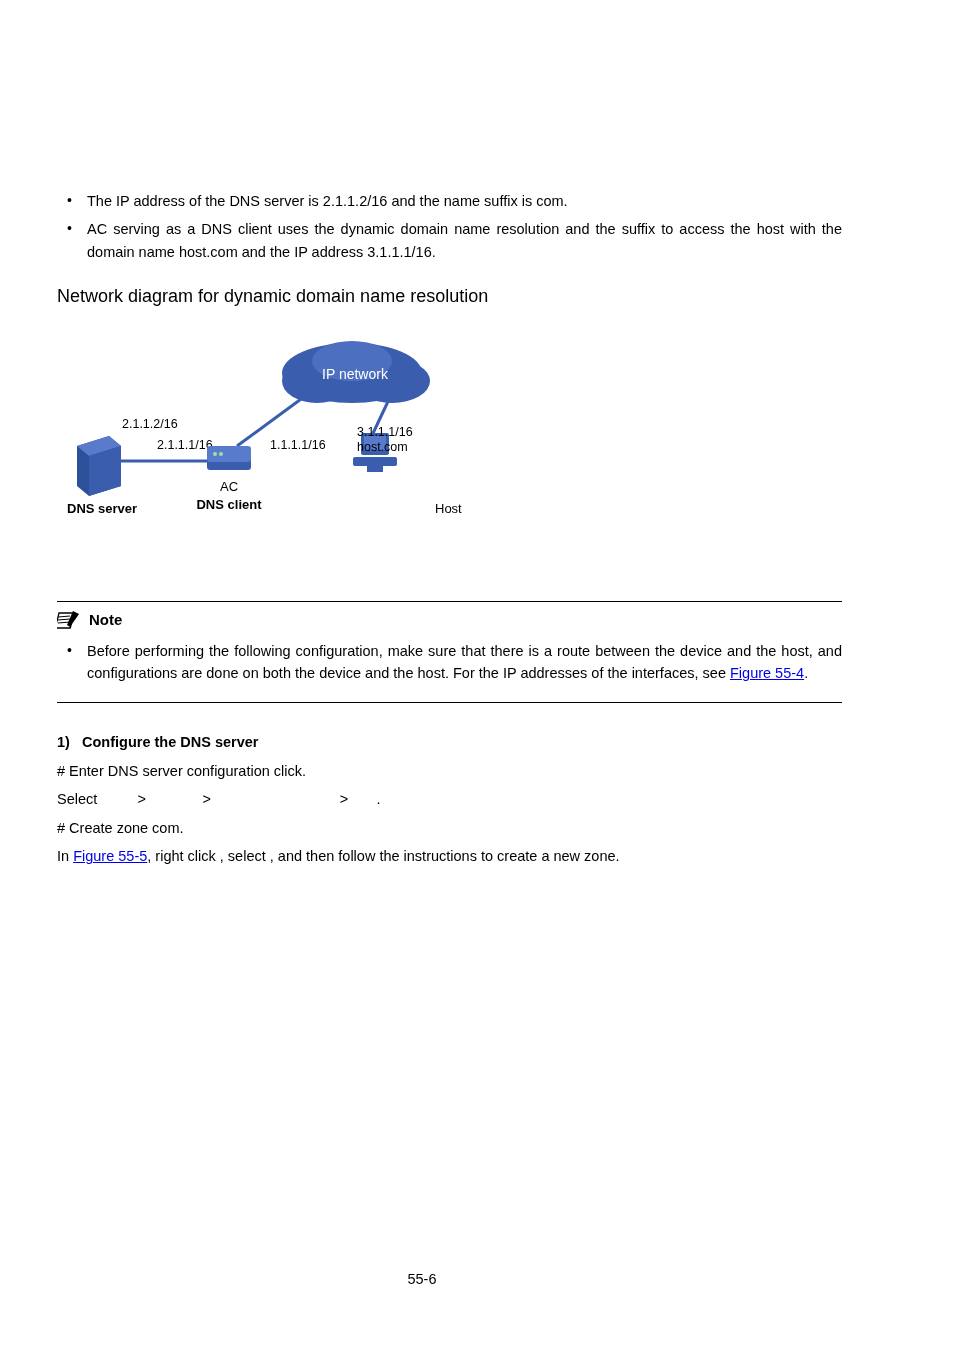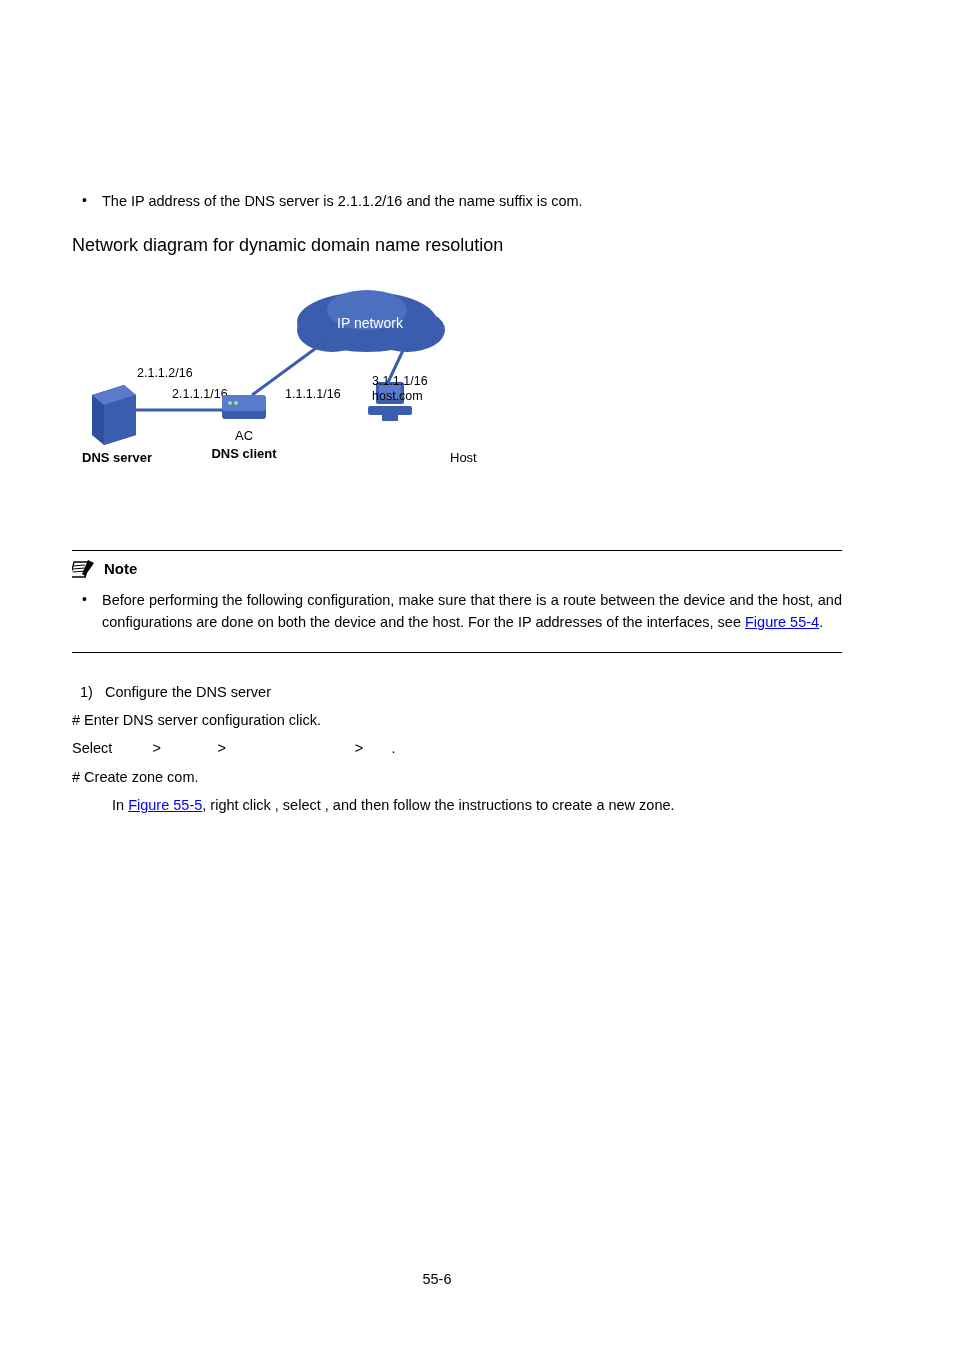--- a/index.html
+++ b/index.html
@@ -8,21 +8,21 @@
     background: #fff;
     font-family: Arial, "Helvetica Neue", Helvetica, sans-serif;
     font-size: 14.5px;
     color: #000;
     line-height: 1.55;
   }
   .page {
     width: 954px;
     min-height: 1350px;
     box-sizing: border-box;
-    padding: 190px 112px 40px 72px;
+    padding: 190px 112px 40px 57px;
     margin: 0 auto;
     position: relative;
   }
   ul.bullets {
     list-style: none;
     padding: 0;
     margin: 0 0 18px 0;
   }
   ul.bullets li {
     position: relative;
@@ -58,21 +58,22 @@
   .note-head .label {
     font-weight: bold;
     font-size: 15px;
   }
   .note-hr2 {
     border: none;
     border-top: 1.5px solid #000;
     margin: 12px 0 28px 0;
   }
   .num-line {
-    margin: 0 0 6px 8px;
+    margin: 0 0 6px 0;
+    font-weight: bold;
   }
   .conf-line {
     margin: 0 0 6px 0;
   }
   a.xref {
     color: #0000EE;
     text-decoration: underline;
   }
   .page-num {
     position: absolute;
@@ -85,20 +86,21 @@
     display: block;
   }
 </style>
 </head>
 <body>
 
 <div class="page">
 
   <ul class="bullets">
     <li>The IP address of the DNS server is 2.1.1.2/16 and the name suffix is com.</li>
+    <li>AC serving as a DNS client uses the dynamic domain name resolution and the suffix to access the host with the domain name host.com and the IP address 3.1.1.1/16.</li>
   </ul>
 
   <div class="fig-caption">Network diagram for dynamic domain name resolution</div>
 
   <div class="diagram-wrap">
     <svg class="diagram-svg" width="500" height="210" viewBox="0 0 500 210">
 
       <g transform="translate(240,20)">
         <ellipse cx="55" cy="32" rx="70" ry="30" fill="#3A5DAE"></ellipse>
         <ellipse cx="20" cy="40" rx="35" ry="22" fill="#3A5DAE"></ellipse>
@@ -166,19 +168,19 @@
   <p class="num-line">
     <span>1)</span>&nbsp;&nbsp;&nbsp;<span>Configure the DNS server</span>
   </p>
 
   <p class="conf-line"># Enter DNS server configuration click.</p>
 
   <p class="conf-line" style="white-space:pre;">Select          &gt;              &gt;                                &gt;       .</p>
 
   <p class="conf-line"># Create zone com.</p>
 
-  <p class="conf-line" style="text-align:justify;margin-left:40px;">
+  <p class="conf-line" style="text-align:justify;">
     <span>In </span><a href="#" class="xref">Figure 55-5</a><span>, right click                                         , select                    , and then follow the instructions to create a new zone.</span>
   </p>
 
   <div class="page-num">55-6</div>
 
 </div>
 
 </body></html>

